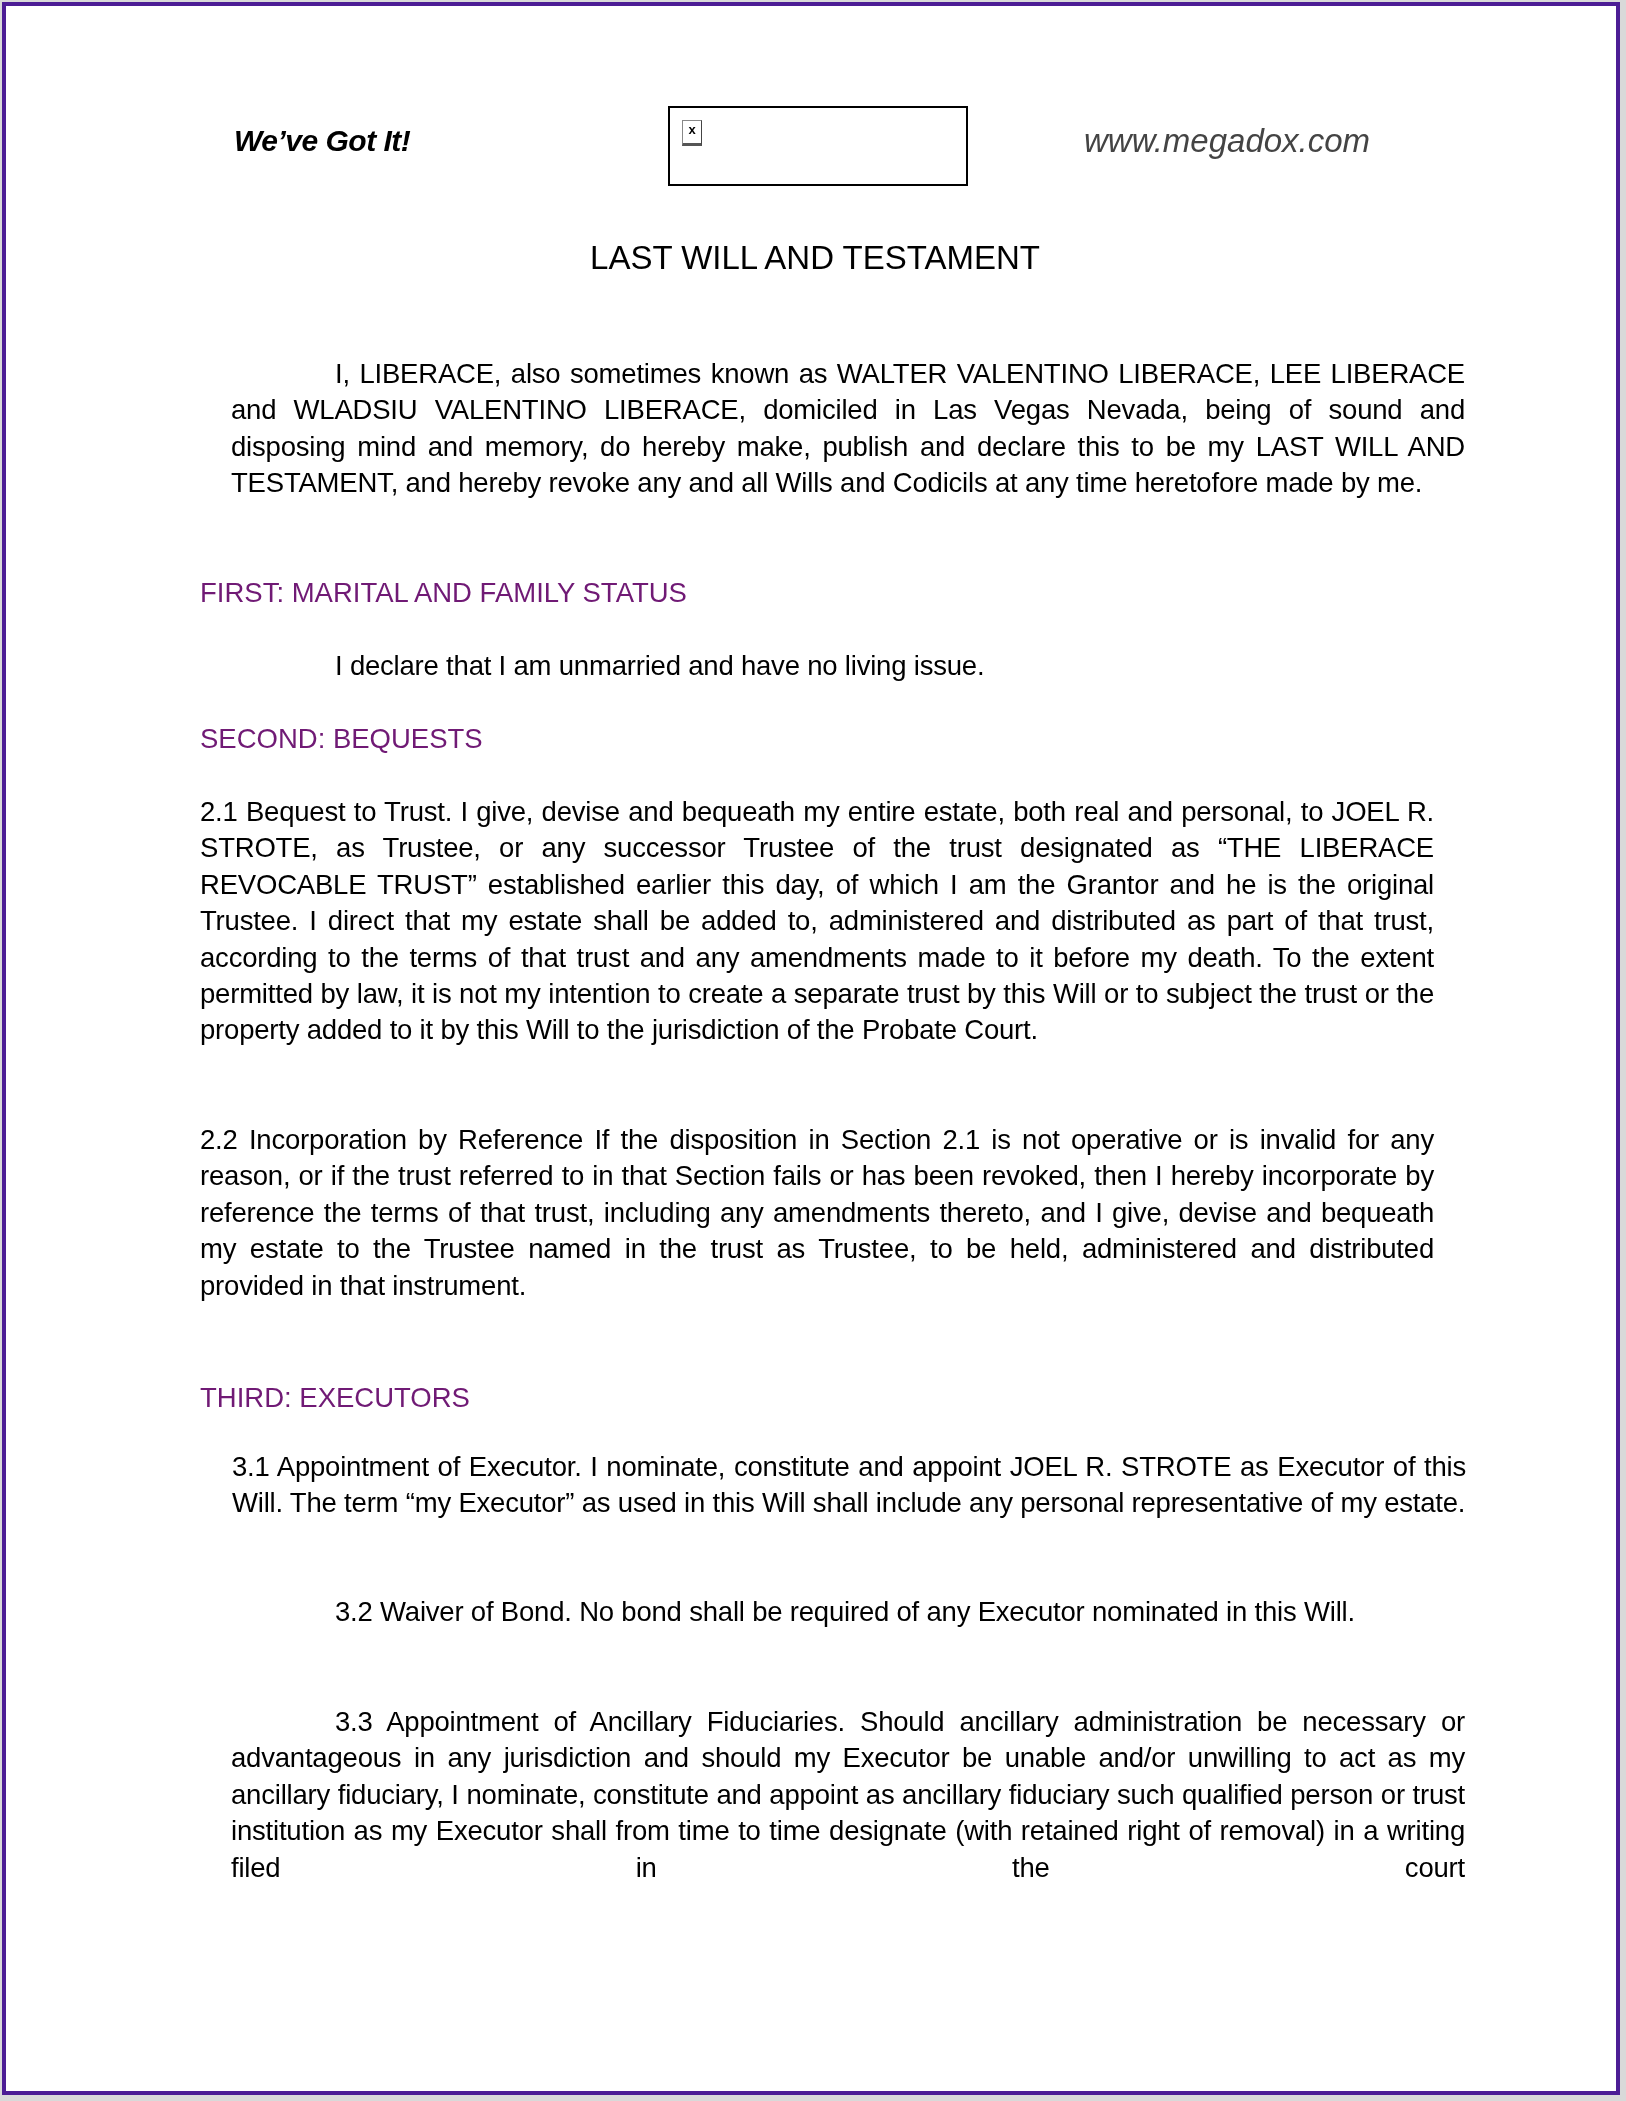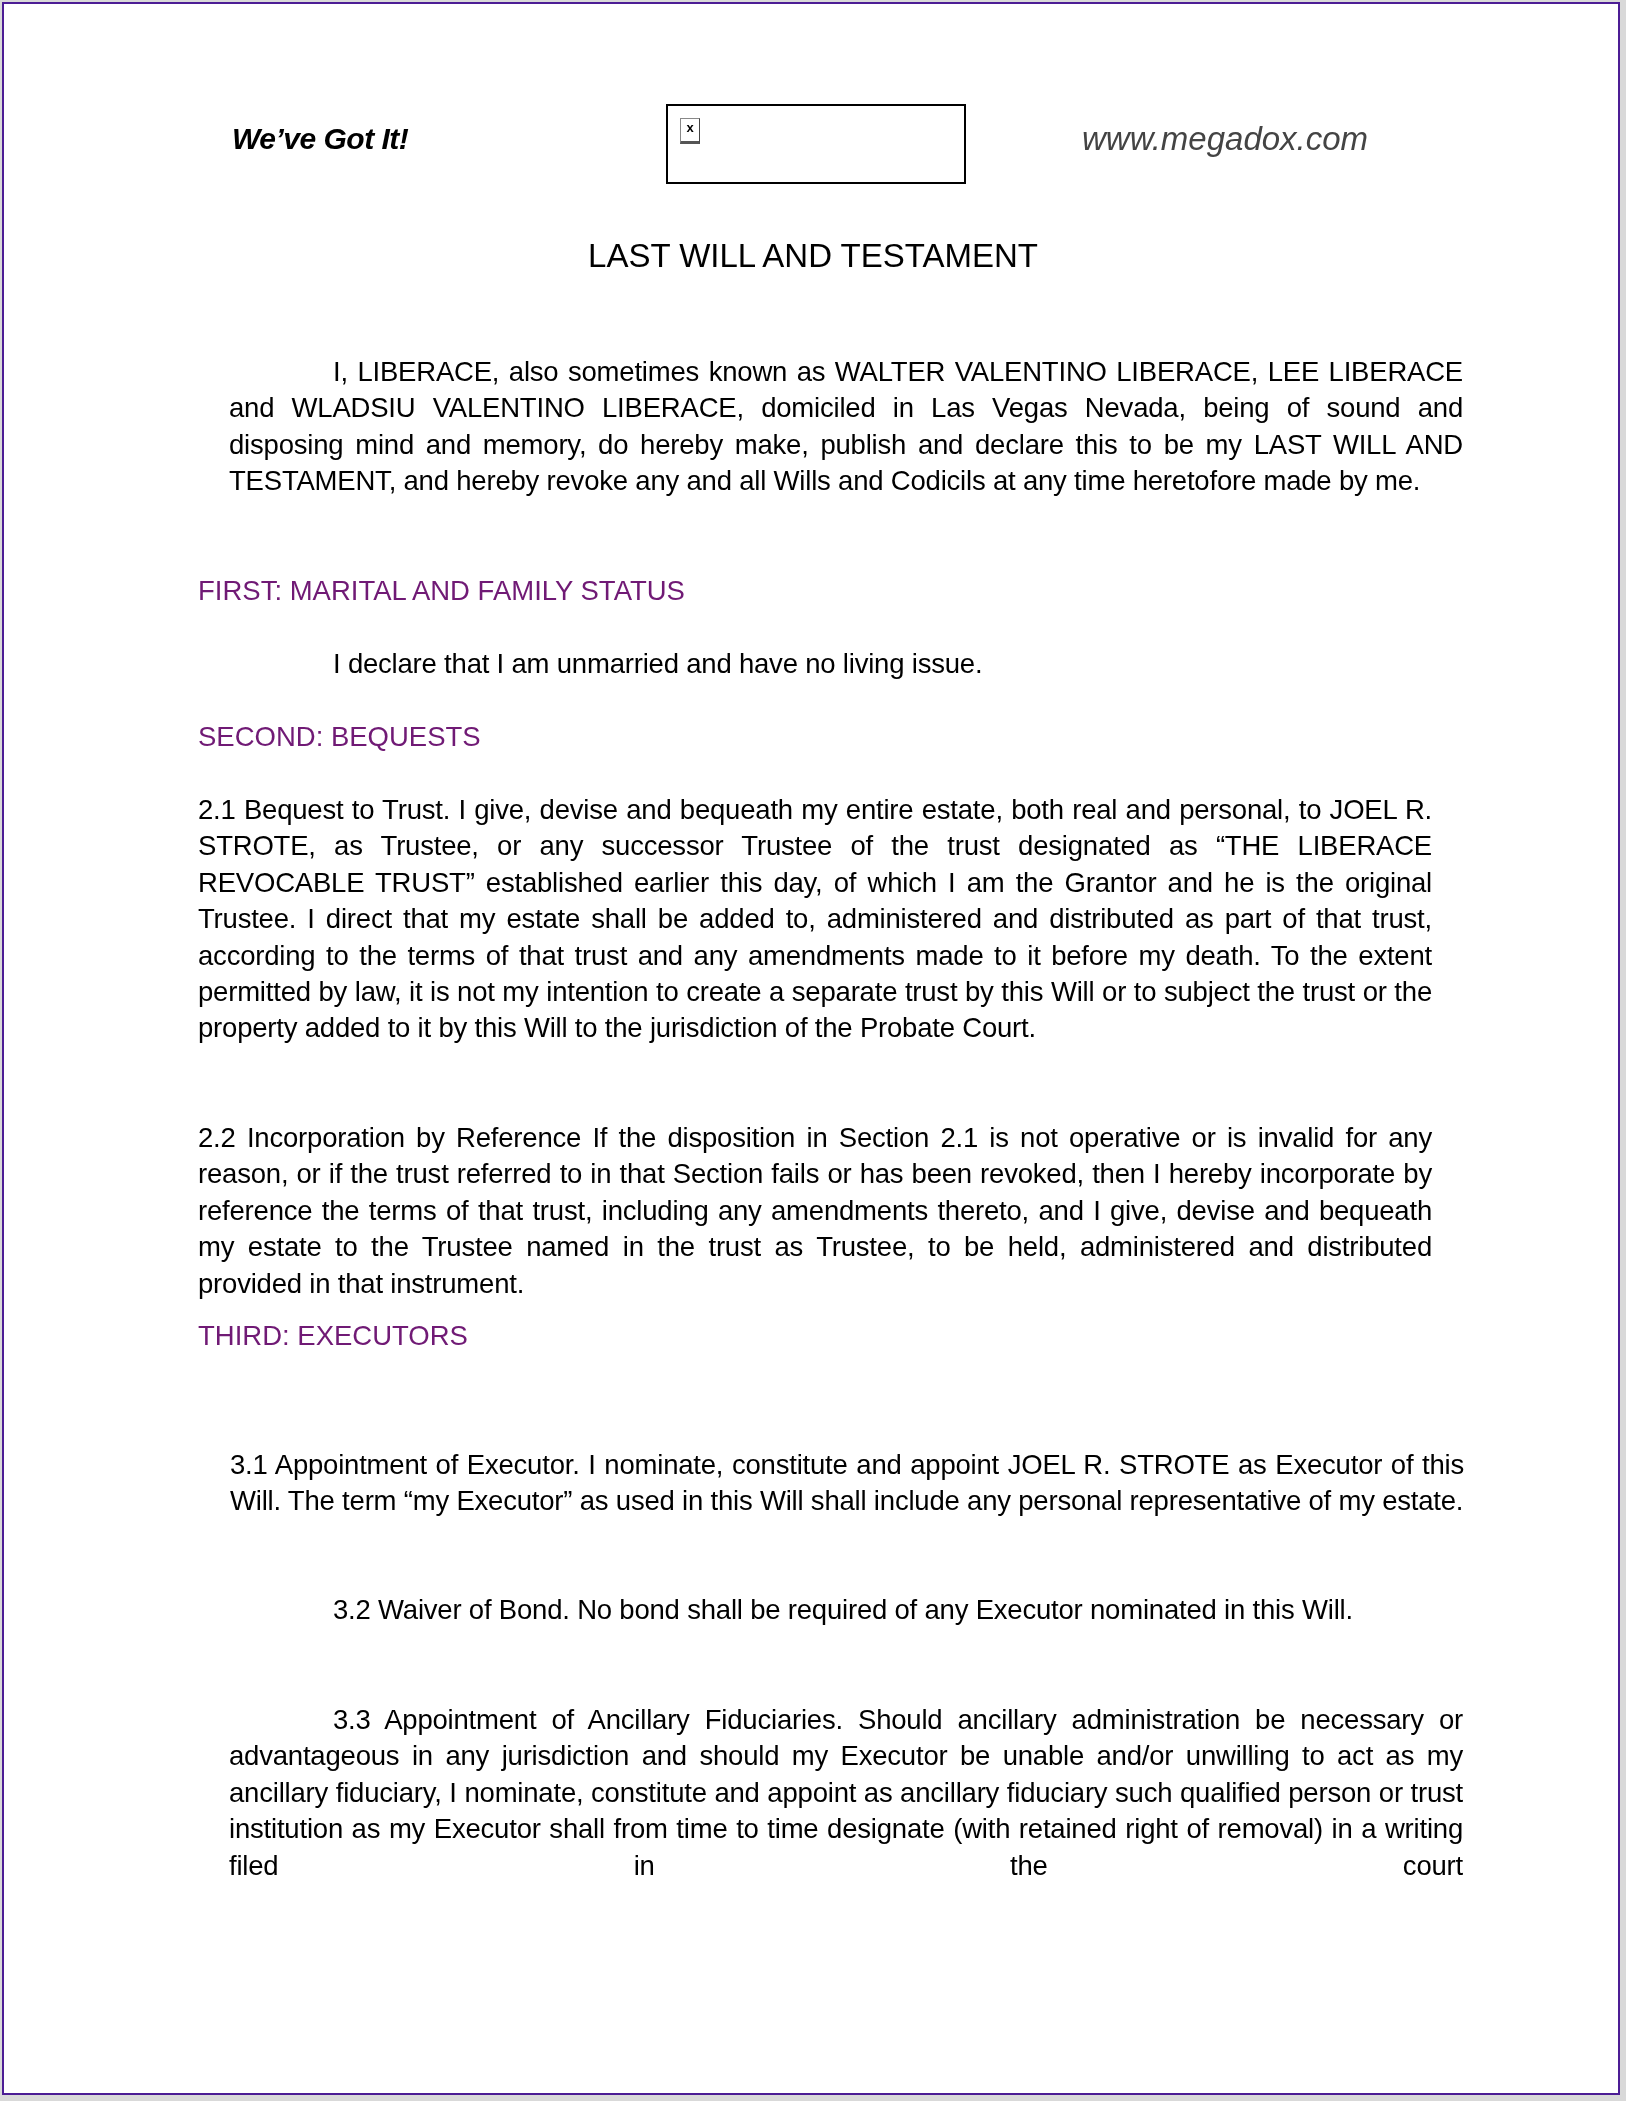--- a/index.html
+++ b/index.html
@@ -1,19 +1,19 @@
 <!DOCTYPE html>
 <html><head>
 <meta charset="utf-8">
 <style>
   html, body { margin: 0; padding: 0; background: #d9d9d9; }
   body { width: 1626px; height: 2101px; position: relative; overflow: hidden; }
   .page {
     position: absolute; left: 2px; top: 2px; width: 1618px; height: 2093px;
-    background: #ffffff; border: 2px solid #4c1d95; box-sizing: border-box;
+    background: #ffffff; border: 4px solid #4c1d95; box-sizing: border-box;
   }
   .hdr-left {
     position: absolute; left: 228px; top: 118px;
     font-family: "Liberation Sans", sans-serif; font-style: italic; font-weight: bold;
     font-size: 30px; color: #000; letter-spacing: -0.5px;
   }
   .logo-box {
     position: absolute; left: 662px; top: 100px; width: 300px; height: 80px;
     border: 2px solid #000; box-sizing: border-box; background: #fff;
   }
@@ -64,18 +64,18 @@
 
   <div class="para indent" style="top:350px;">I, LIBERACE, also sometimes known as WALTER VALENTINO LIBERACE, LEE LIBERACE and WLADSIU VALENTINO LIBERACE, domiciled in Las Vegas Nevada, being of sound and disposing mind and memory, do hereby make, publish and declare this to be my LAST WILL AND TESTAMENT, and hereby revoke any and all Wills and Codicils at any time heretofore made by me.</div>
 
   <div class="heading" style="top:569px;">FIRST: MARITAL AND FAMILY STATUS</div>
   <div class="para indent" style="top:642px;">I declare that I am unmarried and have no living issue.</div>
 
   <div class="heading" style="top:715px;">SECOND: BEQUESTS</div>
   <div class="para" style="top:788px;">2.1  Bequest to Trust.  I give, devise and bequeath my entire estate, both real and personal, to JOEL R. STROTE, as Trustee, or any successor Trustee of the trust designated as “THE LIBERACE REVOCABLE TRUST” established earlier this day, of which I am the Grantor and he is the original Trustee.   I direct that my estate shall be added to, administered and distributed as part of that trust, according to the terms of that trust and any amendments made to it before my death.  To the extent permitted by law, it is not my intention to create a separate trust by this Will or to subject the trust or the property added to it by this Will to the jurisdiction of the Probate Court.</div>
   <div class="para" style="top:1116px;">2.2 Incorporation by Reference If the disposition in Section 2.1 is not operative or is invalid for any reason, or if the trust referred to in that Section fails or has been revoked, then I hereby incorporate by reference the terms of that trust, including any amendments thereto, and I give, devise and bequeath my estate to the Trustee named in the trust as Trustee, to be held, administered and distributed provided in that instrument.</div>
 
-  <div class="heading" style="top:1314px;">THIRD: EXECUTORS</div>
+  <div class="heading" style="top:1374px;">THIRD: EXECUTORS</div>
   <div class="para" style="top:1443px;margin-left:32px;">3.1  Appointment of Executor.  I nominate, constitute and appoint JOEL R. STROTE as Executor of this Will.  The term “my Executor” as used in this Will shall include any personal representative of my estate.</div>
   <div class="para indent" style="top:1588px;">3.2  Waiver of Bond.  No bond shall be required of any Executor nominated in this Will.</div>
   <div class="para indent" style="top:1698px; text-align-last: justify;">3.3  Appointment of Ancillary Fiduciaries.  Should ancillary administration be necessary or advantageous in any jurisdiction and should my Executor be unable and/or unwilling to act as my ancillary fiduciary, I nominate, constitute and appoint as ancillary fiduciary such qualified person or trust institution as my Executor shall from time to time designate (with retained right of removal) in a writing filed in the court</div>
 
 </div>
 
 </body></html>

